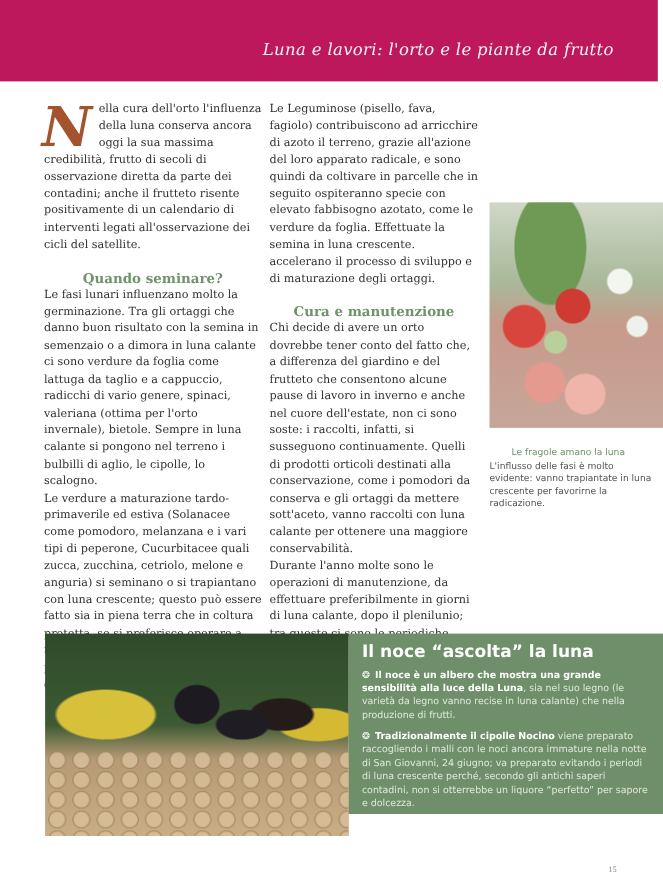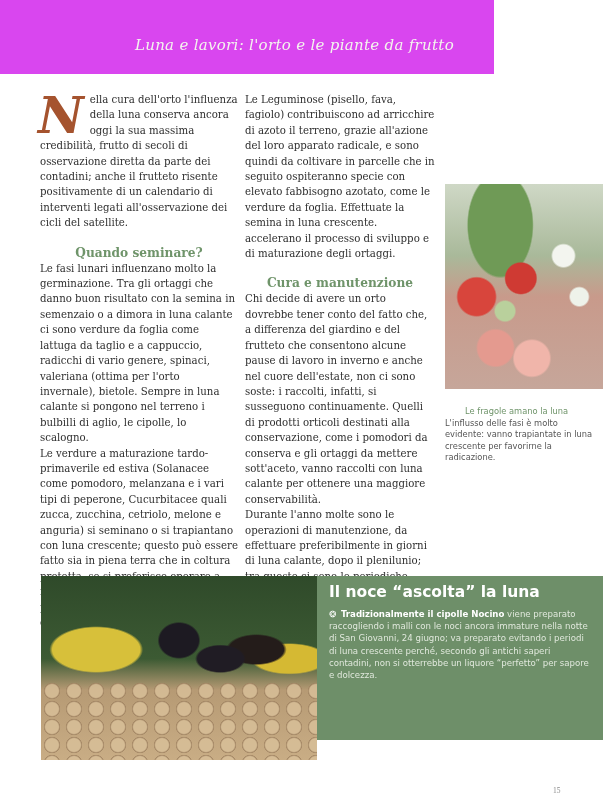--- a/index.html
+++ b/index.html
@@ -1,21 +1,21 @@
 <!DOCTYPE html>
 <html><head>
 <meta charset="utf-8">
 <style>
   * { margin: 0; padding: 0; box-sizing: border-box; }
   html, body { width: 603px; height: 800px; background: #ffffff; overflow: hidden; }
   body { position: relative; font-family: "DejaVu Serif", serif; color: #2e2e2e; }
 
   .header-band {
-    position: absolute; left: 0; top: 0; width: 494px; height: 74px;
-    background: #d946ef;
+    position: absolute; left: 0; top: 0; width: 598px; height: 74px;
+    background: #be185d;
   }
   .header-title {
     position: absolute; right: 40px; top: 36px;
     font-family: "DejaVu Serif", serif; font-style: italic;
     font-size: 15px; color: #f4f4ee; letter-spacing: 0.3px;
   }
 
   .col {
     position: absolute; font-size: 10.2px; line-height: 15.4px; color: #2f2f2f;
   }
@@ -118,17 +118,21 @@
 </div>
 
 <div class="photo-walnut">
   <div class="walnut-dots"></div>
 </div>
 
 <div class="info-box">
   <div class="info-title">Il noce “ascolta” la luna</div>
   <p class="info-item">
     <span class="bullet">❂</span>
+    <span class="lead">Il noce è un albero che mostra una grande sensibilità alla luce della Luna</span><span>, sia nel suo legno (le varietà da legno vanno recise in luna calante) che nella produzione di frutti.</span>
+  </p>
+  <p class="info-item">
+    <span class="bullet">❂</span>
     <span class="lead">Tradizionalmente il cipolle Nocino</span><span> viene preparato raccogliendo i malli con le noci ancora immature nella notte di San Giovanni, 24 giugno; va preparato evitando i periodi di luna crescente perché, secondo gli antichi saperi contadini, non si otterrebbe un liquore “perfetto” per sapore e dolcezza.</span>
   </p>
 </div>
 
 <div class="page-number">15</div>
 
 </body></html>

